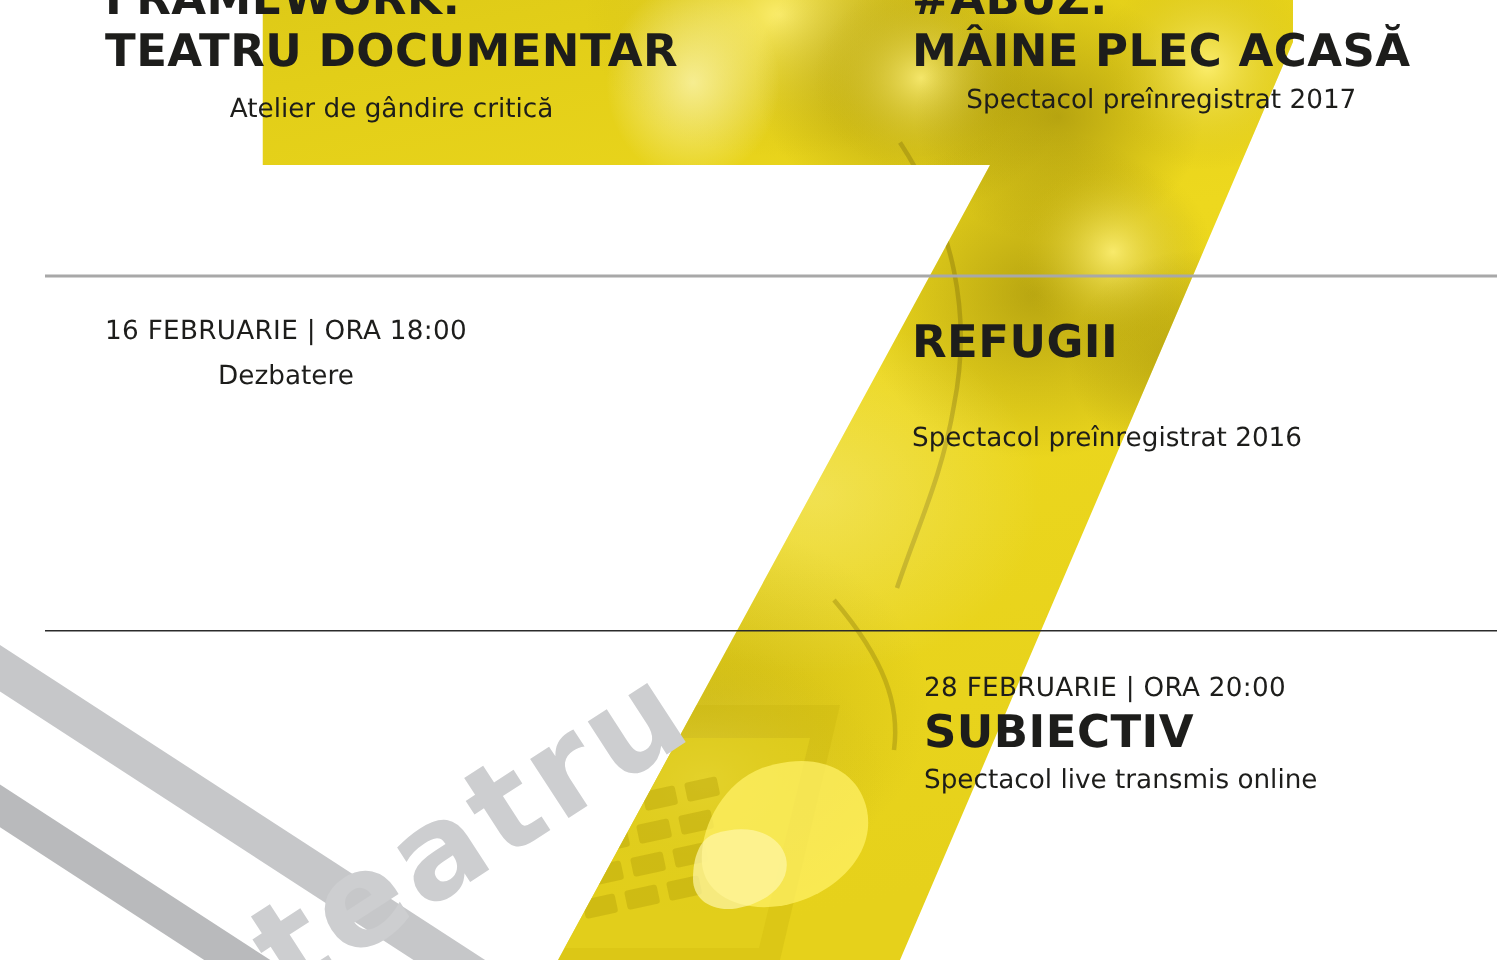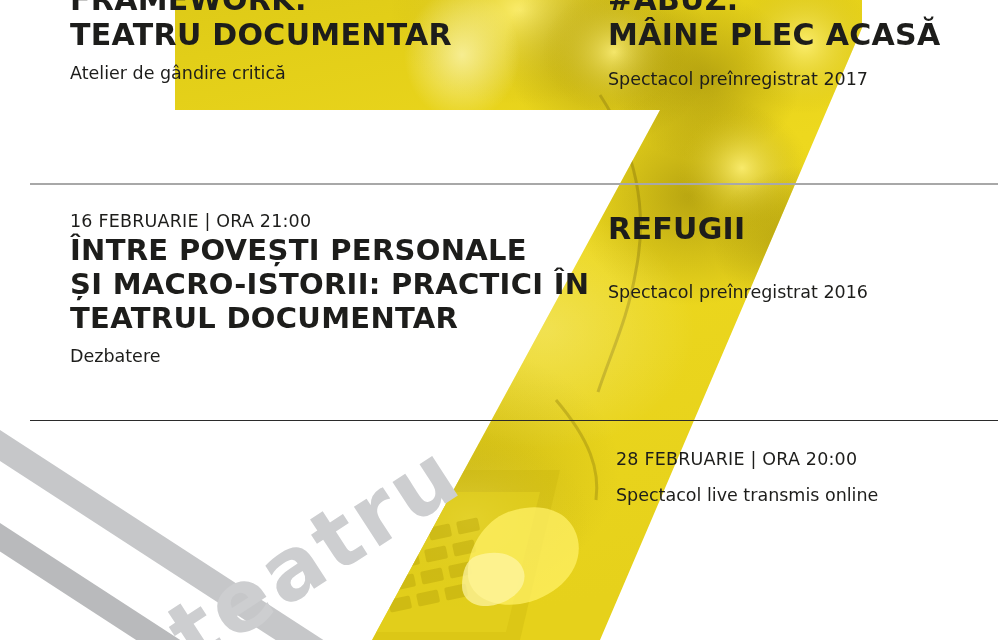--- a/index.html
+++ b/index.html
@@ -64,22 +64,23 @@
     margin:0;
     white-space:pre-line;
   }
   .title.small{font-size:29px;}
   .sub{
     font-size:17.5px;
     font-weight:400;
     color:#1d1d1b;
     margin:10px 0 0 0;
     white-space:nowrap;
-  }
-  .sub.tight{margin-top:16px;}
+    text-align:center;
+  }
+  .sub.tight{margin-top:4px;}
   .sub.loose{margin-top:36px;}
 
   
   #blk-framework{left:70px;top:-18px;}
   #blk-abuz{left:608px;top:-18px;}
   #blk-intre{left:70px;top:211px;}
   #blk-refugii{left:608px;top:211px;}
   #blk-subiectiv{left:616px;top:449px;}
 
   #blk-framework .title,#blk-abuz .title{font-size:30px;}
@@ -176,30 +177,28 @@
     <div class="sub">Atelier de gândire critică</div>
   </div>
 
   <div class="block" id="blk-abuz">
     <div class="title">#ABUZ.
 MÂINE PLEC ACASĂ</div>
     <div class="sub tight">Spectacol preînregistrat 2017</div>
   </div>
 
   <div class="block" id="blk-intre">
-    <div class="date">16 FEBRUARIE | ORA 21:00</div>
-    <div class="title small">ÎNTRE POVEȘTI PERSONALE
-ȘI MACRO-ISTORII: PRACTICI ÎN
-TEATRUL DOCUMENTAR</div>
+    <div class="date">16 FEBRUARIE | ORA 18:00</div>
     <div class="sub">Dezbatere</div>
   </div>
 
   <div class="block" id="blk-refugii">
     <div class="title">REFUGII</div>
     <div class="sub loose">Spectacol preînregistrat 2016</div>
   </div>
 
   <div class="block" id="blk-subiectiv">
     <div class="date">28 FEBRUARIE | ORA 20:00</div>
+    <div class="title">SUBIECTIV</div>
     <div class="sub tight">Spectacol live transmis online</div>
   </div>
 
 </div>
 
 </body></html>

